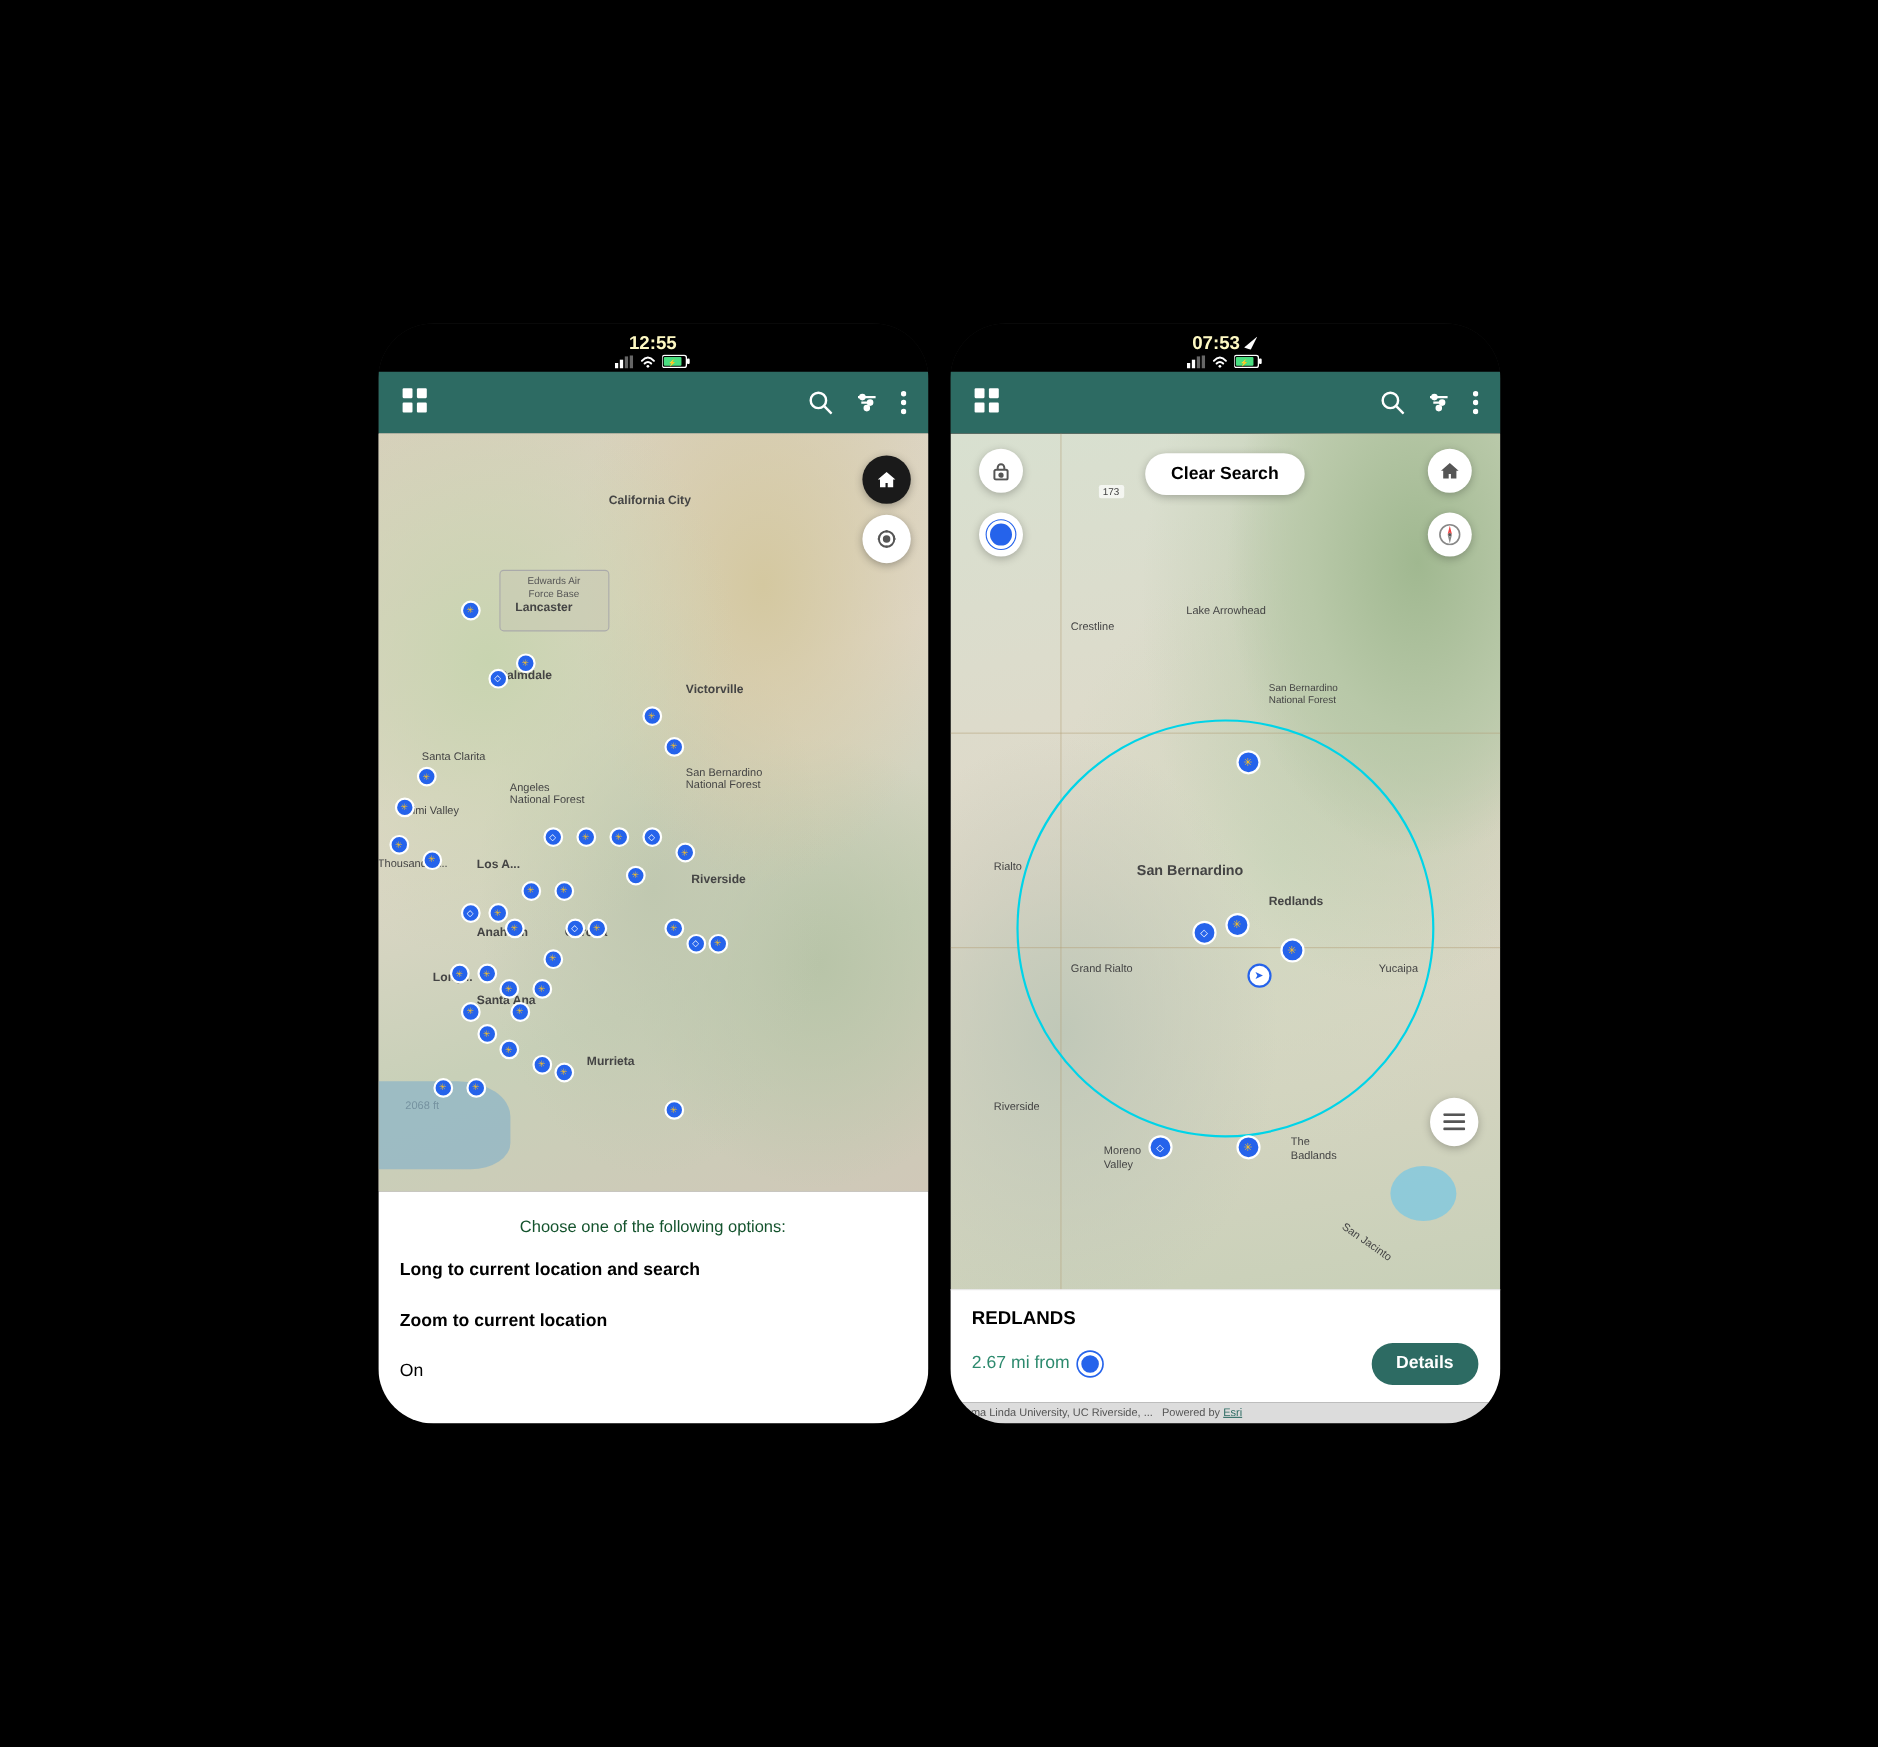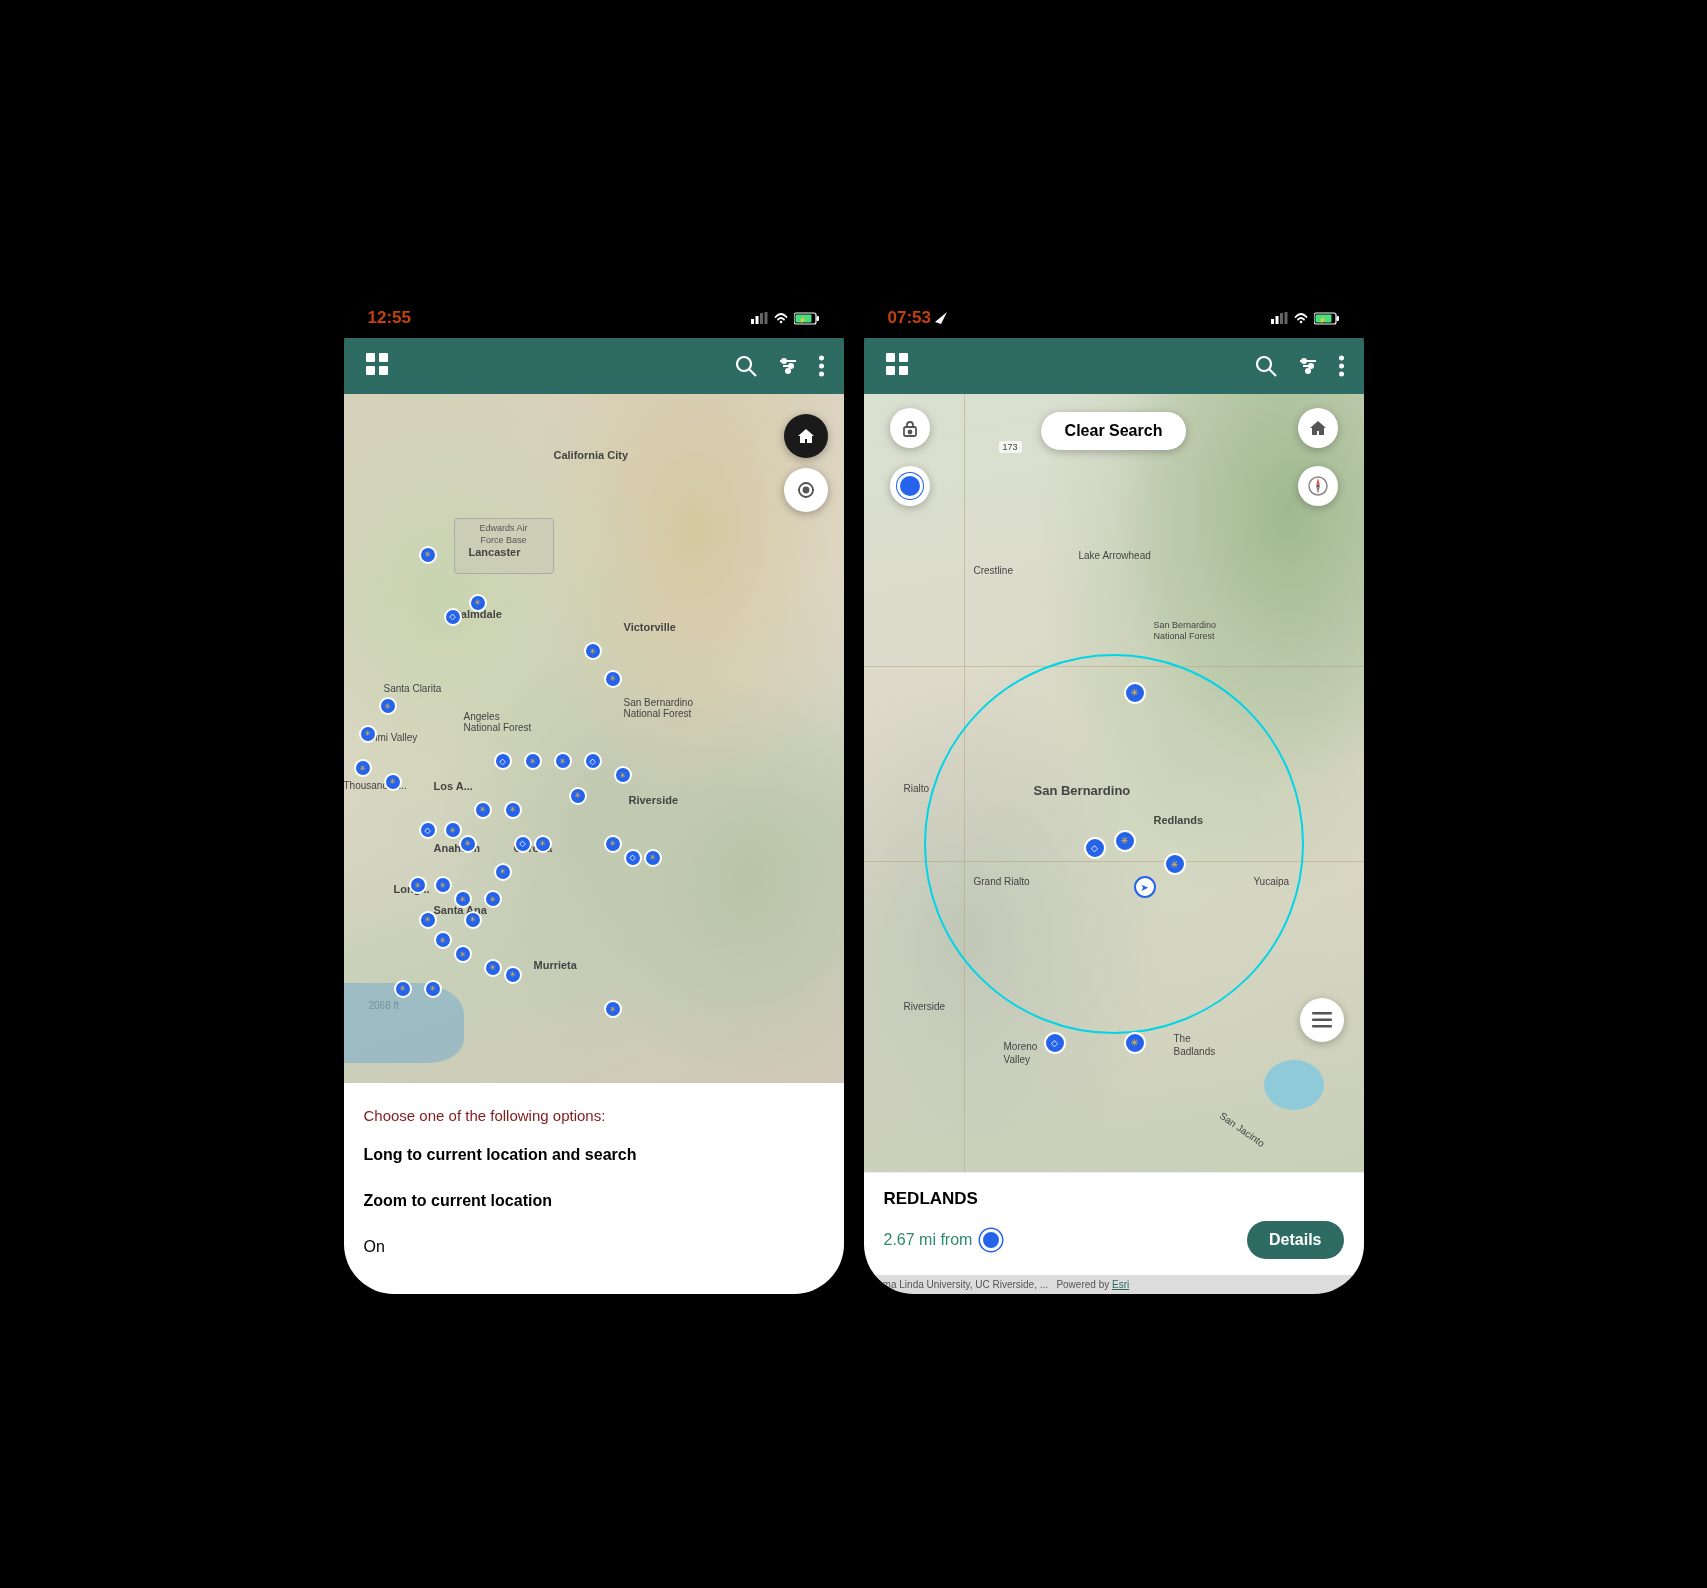--- a/index.html
+++ b/index.html
@@ -21,29 +21,30 @@
       height: 1000px;
       background: #1a1a1a;
       border-radius: 50px;
       overflow: hidden;
       position: relative;
       display: flex;
       flex-direction: column;
     }
     .status-bar {
       background: #000;
-      color: #c2410c;
+      color: #fef9c3;
       display: flex;
       justify-content: space-between;
       align-items: center;
       padding: 8px 24px 4px;
       font-size: 15px;
       font-weight: 600;
       flex-shrink: 0;
       height: 44px;
+      flex-direction: column;
     }
     .status-bar .time { font-weight: 700; font-size: 17px; }
     .status-icons {
       display: flex;
       align-items: center;
       gap: 5px;
     }
     .app-header {
       background: #2d6b63;
       display: flex;
@@ -116,23 +117,24 @@
       flex-shrink: 0;
     }
     .bottom-sheet-option {
       padding: 14px 0;
       font-size: 16px;
       cursor: pointer;
       border-bottom: none;
     }
     .bottom-sheet-option.bold { font-weight: 700; }
     .bottom-sheet-prompt {
-      color: #7f1d1d;
+      color: #14532d;
       font-size: 15px;
       margin-bottom: 8px;
+      text-align: center;
     }
     
     .map-area-right {
       flex: 1;
       position: relative;
       overflow: hidden;
     }
     .map-terrain-right {
       position: absolute;
       inset: 0;

